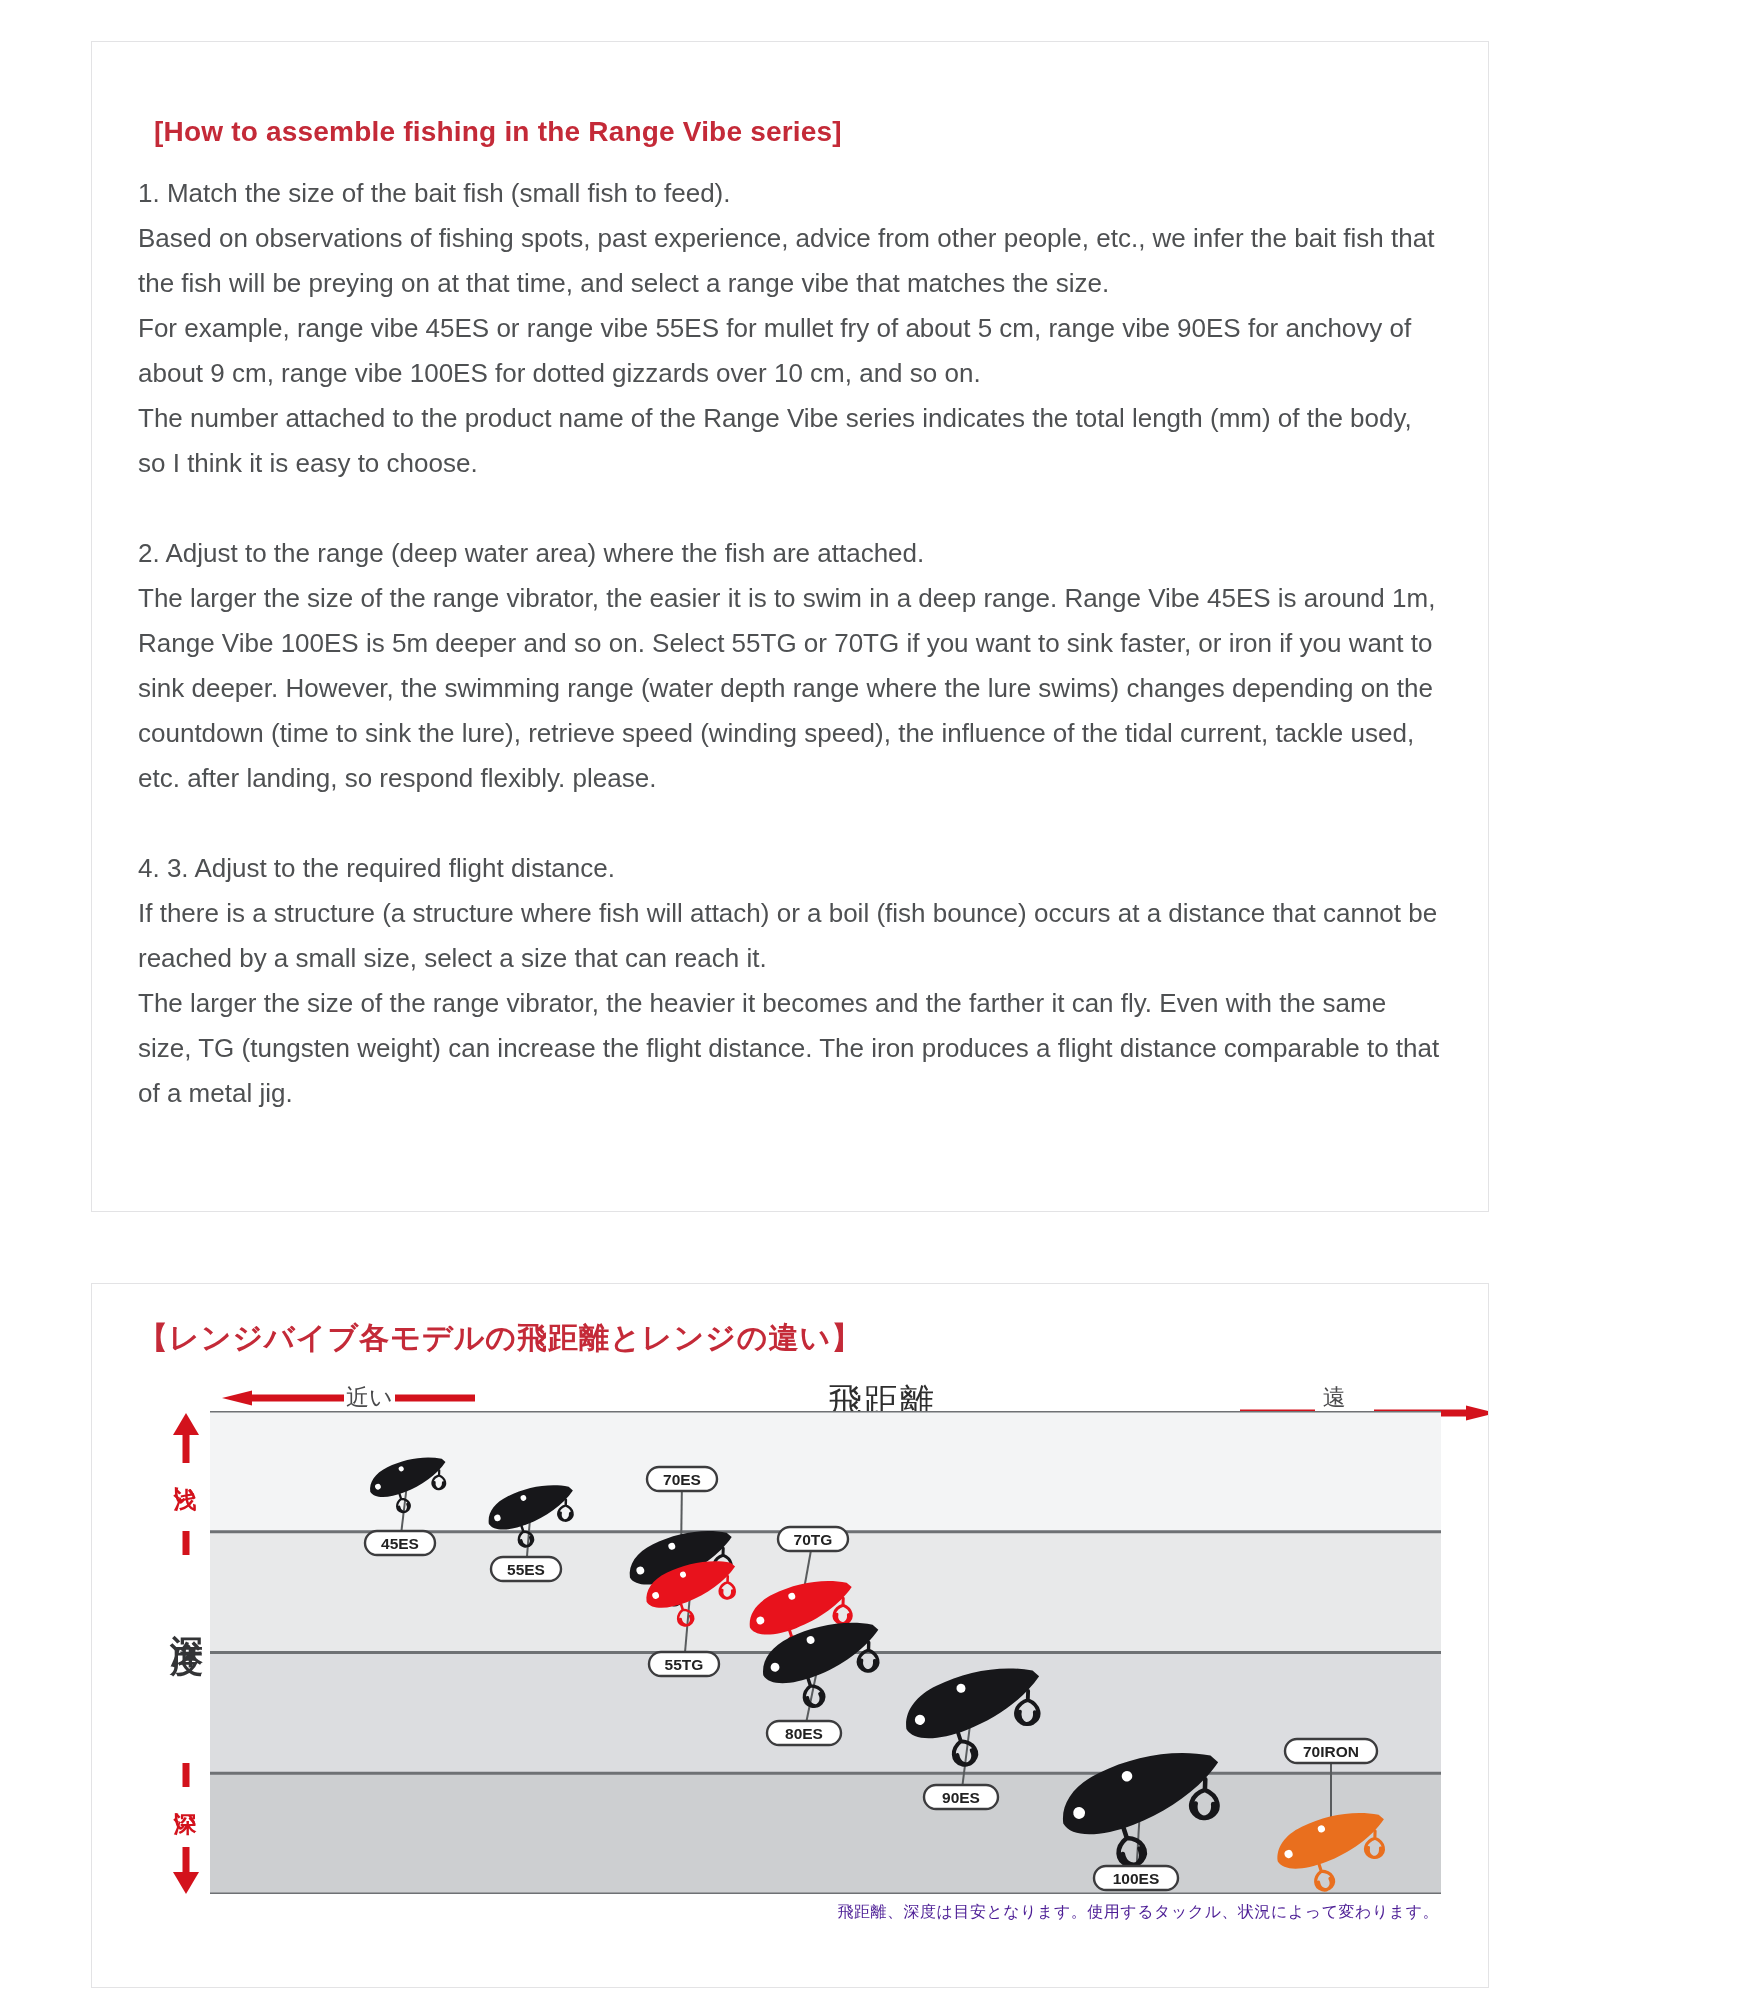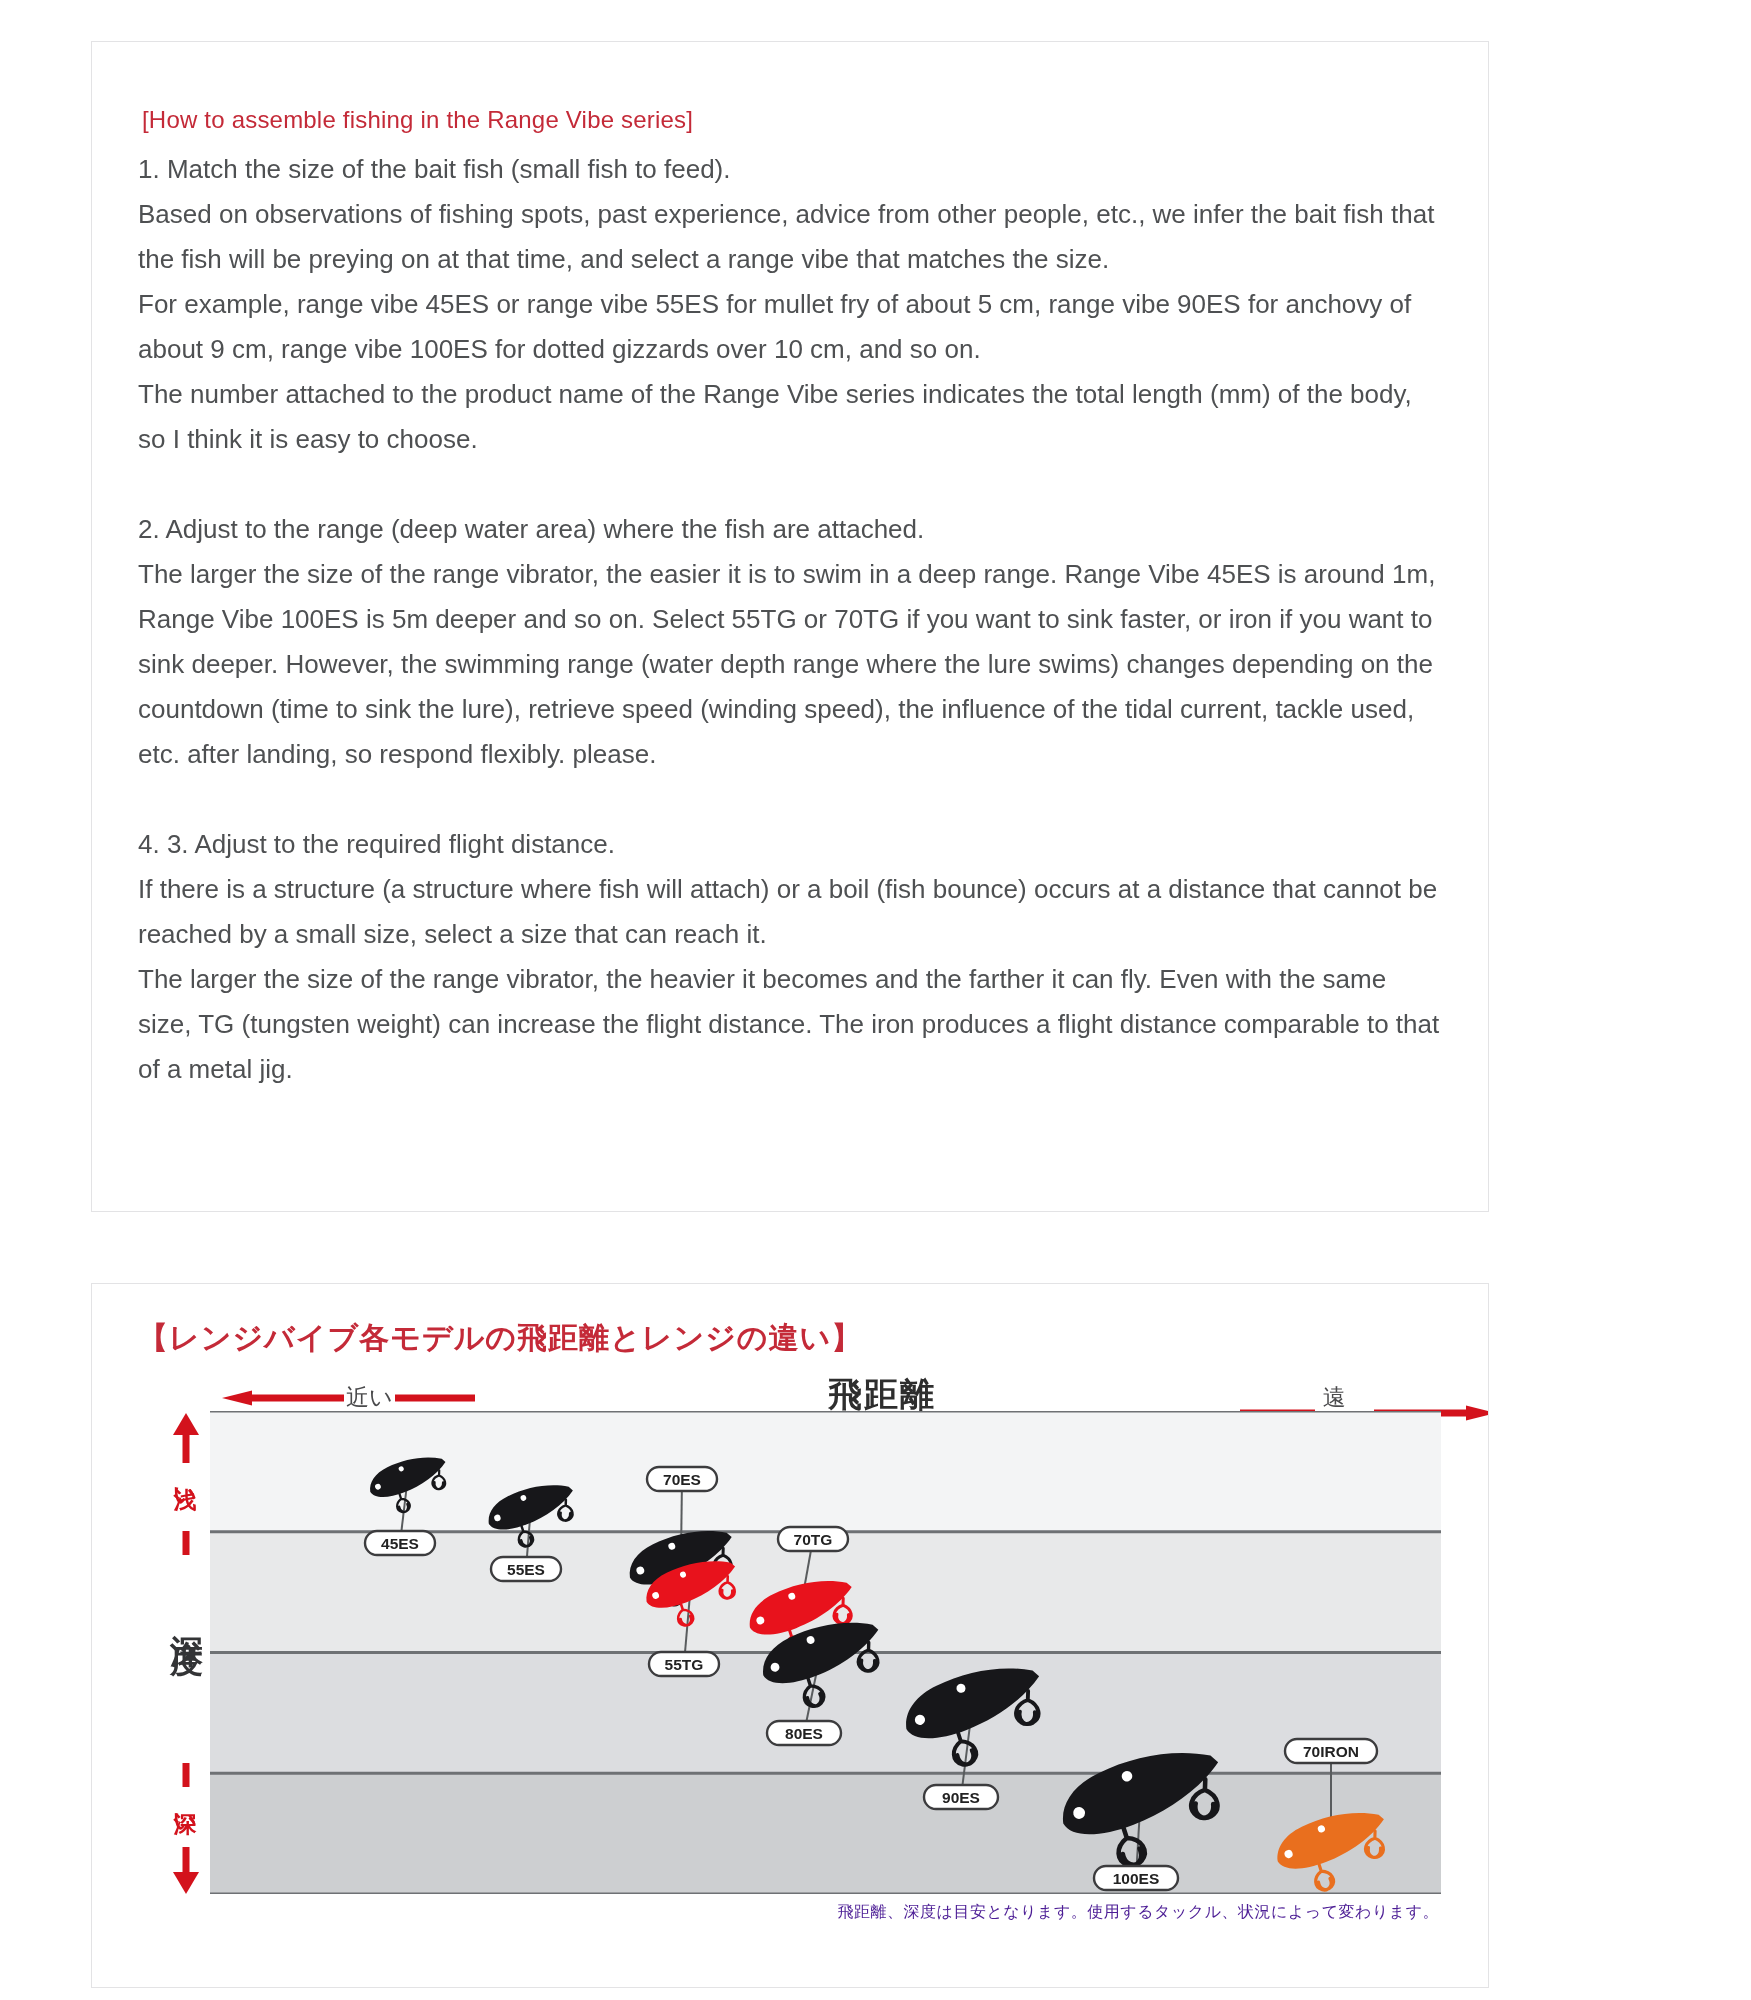--- a/index.html
+++ b/index.html
@@ -7,36 +7,36 @@
     position:relative; width:1751px; height:2000px;
     background:#ffffff; overflow:hidden;
     font-family:"Liberation Sans", sans-serif;
   }
   .card {
     position:absolute; background:#ffffff;
     border:1px solid #e3e3e5; box-sizing:border-box;padding-left:17px;
   }
   .card-article { left:91px; top:41px; width:1398px; height:1171px; padding:50px 44px 0 46px; }
   .article-heading {
-    margin:4px; font-size:24px; font-weight:normal; line-height:47px;
+    margin:16px; font-size:28px; font-weight:bold; line-height:47px;
     color:var(--heading-red,#c42a38); letter-spacing:0.2px;
   }
   .para { margin:0 0 45px 0; }
   .para:last-child { margin-bottom:0; }
   .line { font-size:26px; line-height:45px; color:var(--body-text,#4e5052); }
 
   .card-diagram { left:91px; top:1283px; width:1398px; height:705px; }
   .diagram-heading {
     position:absolute; left:46px; top:34px; margin:0;
     font-size:30px; font-weight:bold; color:var(--heading-red,#c42a38);
     letter-spacing:1px;
   }
   .x-title {
-    position:absolute; left:700px; top:88px; width:180px; text-align:center;
-    font-size:34px; color:#2e2e2e; letter-spacing:2px;font-weight:bold;
+    position:absolute; left:700px; top:94px; width:180px; text-align:center;
+    font-size:34px; color:#2e2e2e; letter-spacing:2px;
   }
   .near-group { position:absolute; left:130px; top:98px; display:flex; align-items:center; gap:2px; }
   .far-group  { position:absolute; left:1148px; top:98px; display:flex; align-items:center; gap:8px; }
   .axis-end-label { font-size:23px; color:#4a4a4c; }
 
   #plot-svg { position:absolute; left:118px; top:127px; }
 
   .rail { position:absolute; left:70px; top:127px; width:48px; height:483px; }
   .rail > * { position:absolute; left:50%; transform:translateX(-50%); }
   .rail-text {

